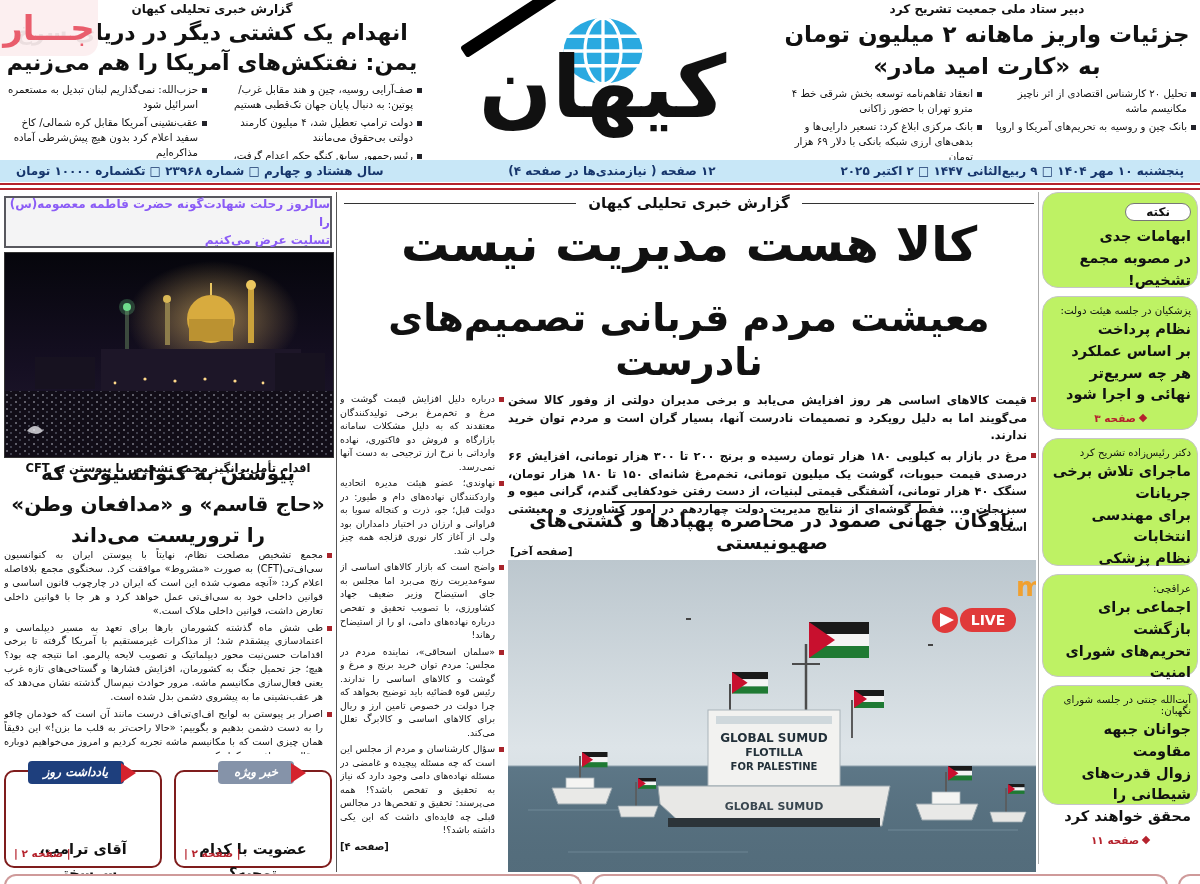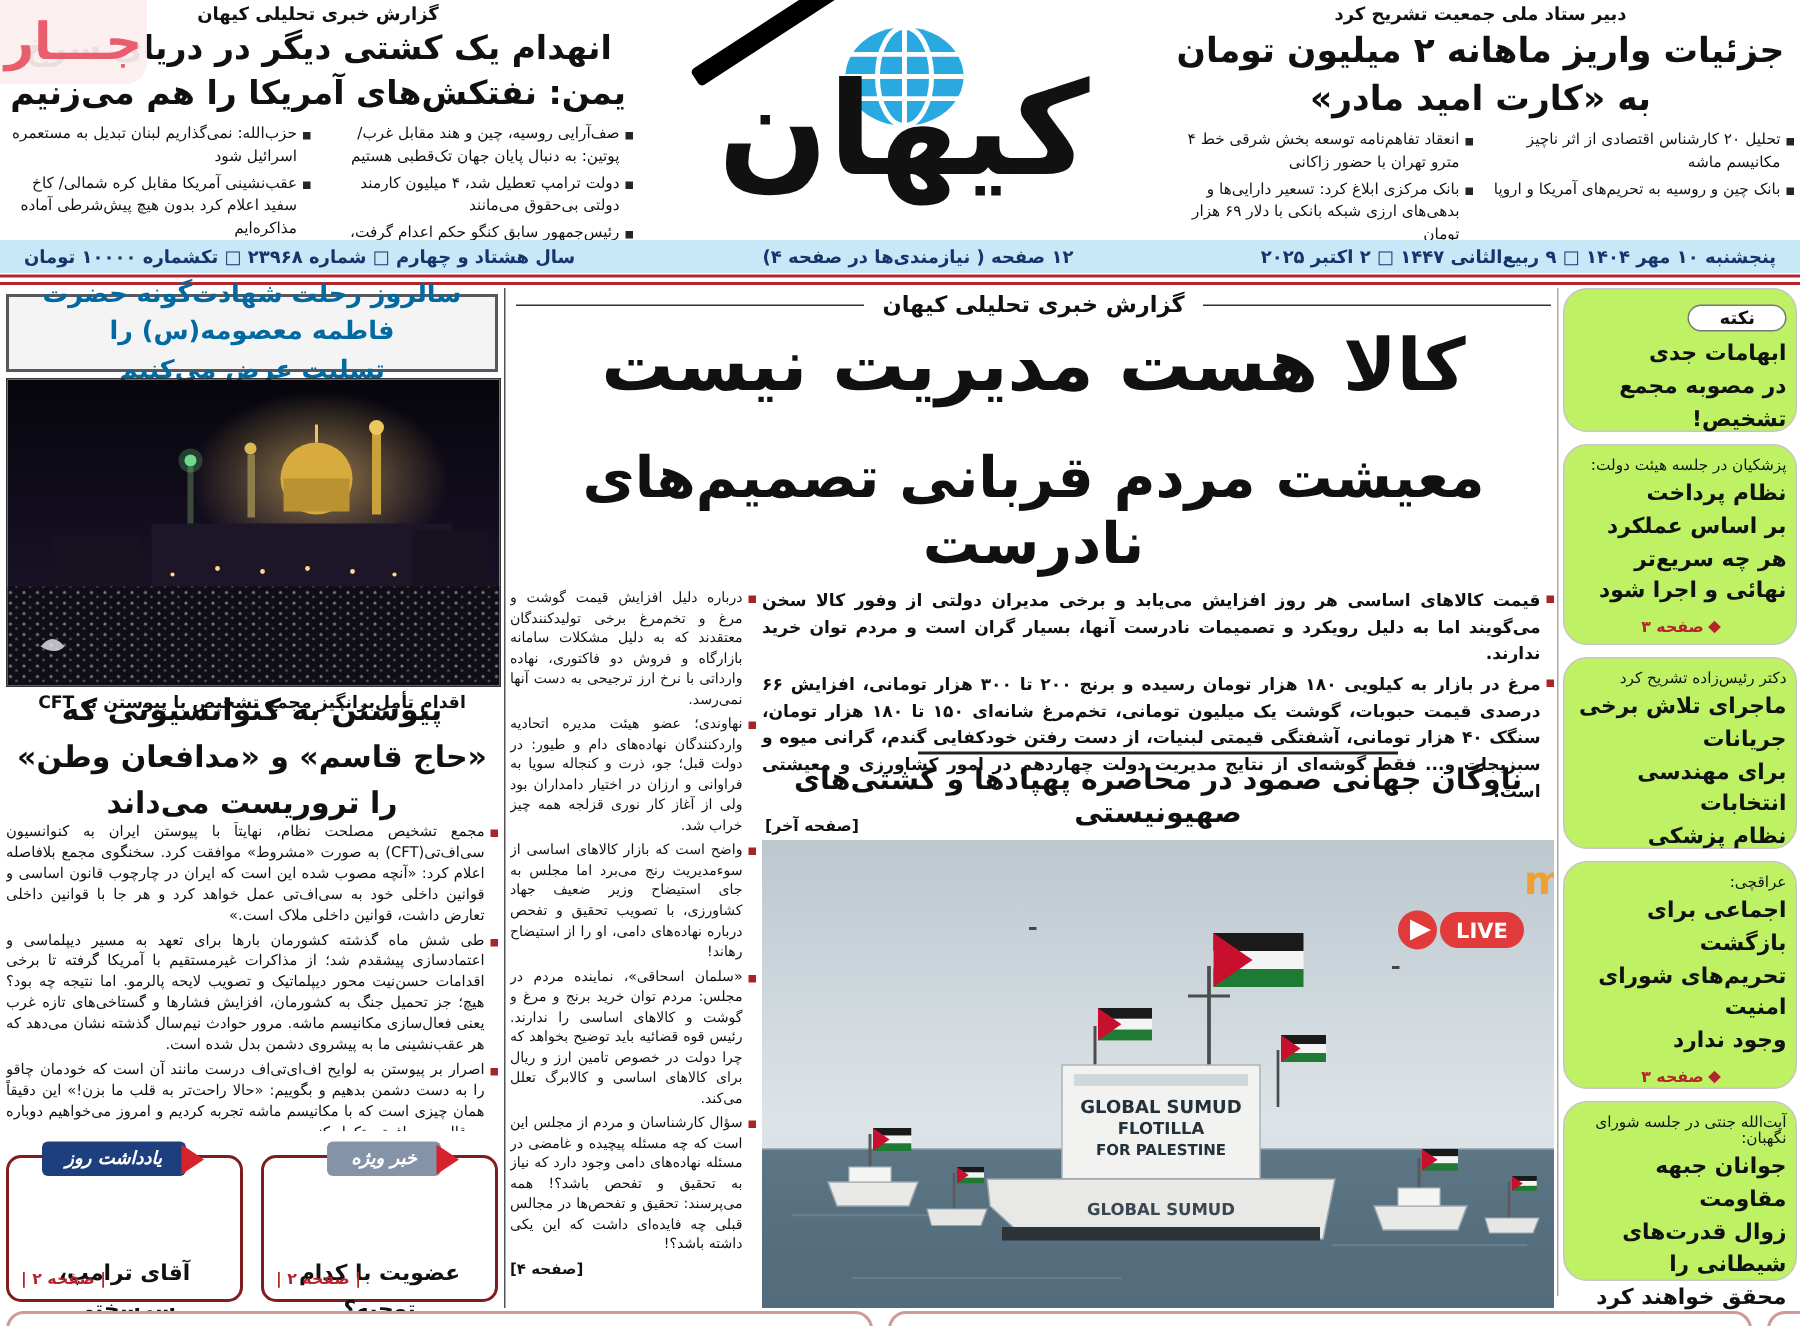--- a/index.html
+++ b/index.html
@@ -173,21 +173,21 @@
     <div class="sb-box" style="height:128px;">
       <div class="sb-kicker">دکتر رئیس‌زاده تشریح کرد</div>
       <div class="sb-head">ماجرای تلاش برخی جریانات
 برای مهندسی انتخابات
 نظام پزشکی</div>
       <div class="sb-page">
           <span class="dia"></span>
           <span>صفحه ۱۰</span>
         </div>
     </div>
-    <div class="sb-box" style="height:152px;">
+    <div class="sb-box" style="height:103px;">
       <div class="sb-kicker">عراقچی:</div>
       <div class="sb-head">اجماعی برای بازگشت
 تحریم‌های شورای امنیت
 وجود ندارد</div>
       <div class="sb-page">
           <span class="dia"></span>
           <span>صفحه ۳</span>
         </div>
     </div>
     <div class="sb-box" style="height:120px;">
@@ -319,21 +319,21 @@
         <span class="sq"></span>
         <span class="t">«سلمان اسحاقی»، نماینده مردم در مجلس: مردم توان خرید برنج و مرغ و گوشت و کالاهای اساسی را ندارند. رئیس قوه قضائیه باید توضیح بخواهد که چرا دولت در خصوص تامین ارز و ریال برای کالاهای اساسی و کالابرگ تعلل می‌کند.</span>
       </div>
     <div class="bi red">
         <span class="sq"></span>
         <span class="t">سؤال کارشناسان و مردم از مجلس این است که چه مسئله پیچیده و غامضی در مسئله نهاده‌های دامی وجود دارد که نیاز به تحقیق و تفحص باشد؟! همه می‌پرسند: تحقیق و تفحص‌ها در مجالس قبلی چه فایده‌ای داشت که این یکی داشته باشد؟!</span>
       </div>
     <div class="pref" style="text-align:left;font-size:10px;">[صفحه ۴]</div>
   </div>
 
-  <div class="abs" style="left:4px;top:196px;width:328px;height:52px;border:2px solid #58585e;background:#f4f4f5;color:#0369a1;font-weight:bold;font-size:17px;display:flex;align-items:center;justify-content:center;text-align:center;white-space:pre-line;box-sizing:border-box;line-height:1.5;">سالروز رحلت شهادت‌گونه حضرت فاطمه معصومه(س) را
+  <div class="abs" style="left:4px;top:196px;width:328px;height:52px;border:2px solid #58585e;background:#f4f4f5;color:#8b5cf6;font-weight:bold;font-size:12px;display:flex;align-items:center;justify-content:center;text-align:right;white-space:pre-line;box-sizing:border-box;line-height:1.5;">سالروز رحلت شهادت‌گونه حضرت فاطمه معصومه(س) را
 تسلیت عرض می‌کنیم</div>
 
   <svg class="abs" style="left:4px;top:252px;border:1px solid #333;" width="328" height="204" viewBox="0 0 328 204">
     <defs>
       <linearGradient id="night" x1="0" y1="0" x2="0" y2="1">
         <stop offset="0" stop-color="#06060c"></stop>
           <stop offset="0.55" stop-color="#150f22"></stop>
           <stop offset="1" stop-color="#221a30"></stop>
       </linearGradient>
       <radialGradient id="glow" cx="0.5" cy="0.5" r="0.5">

